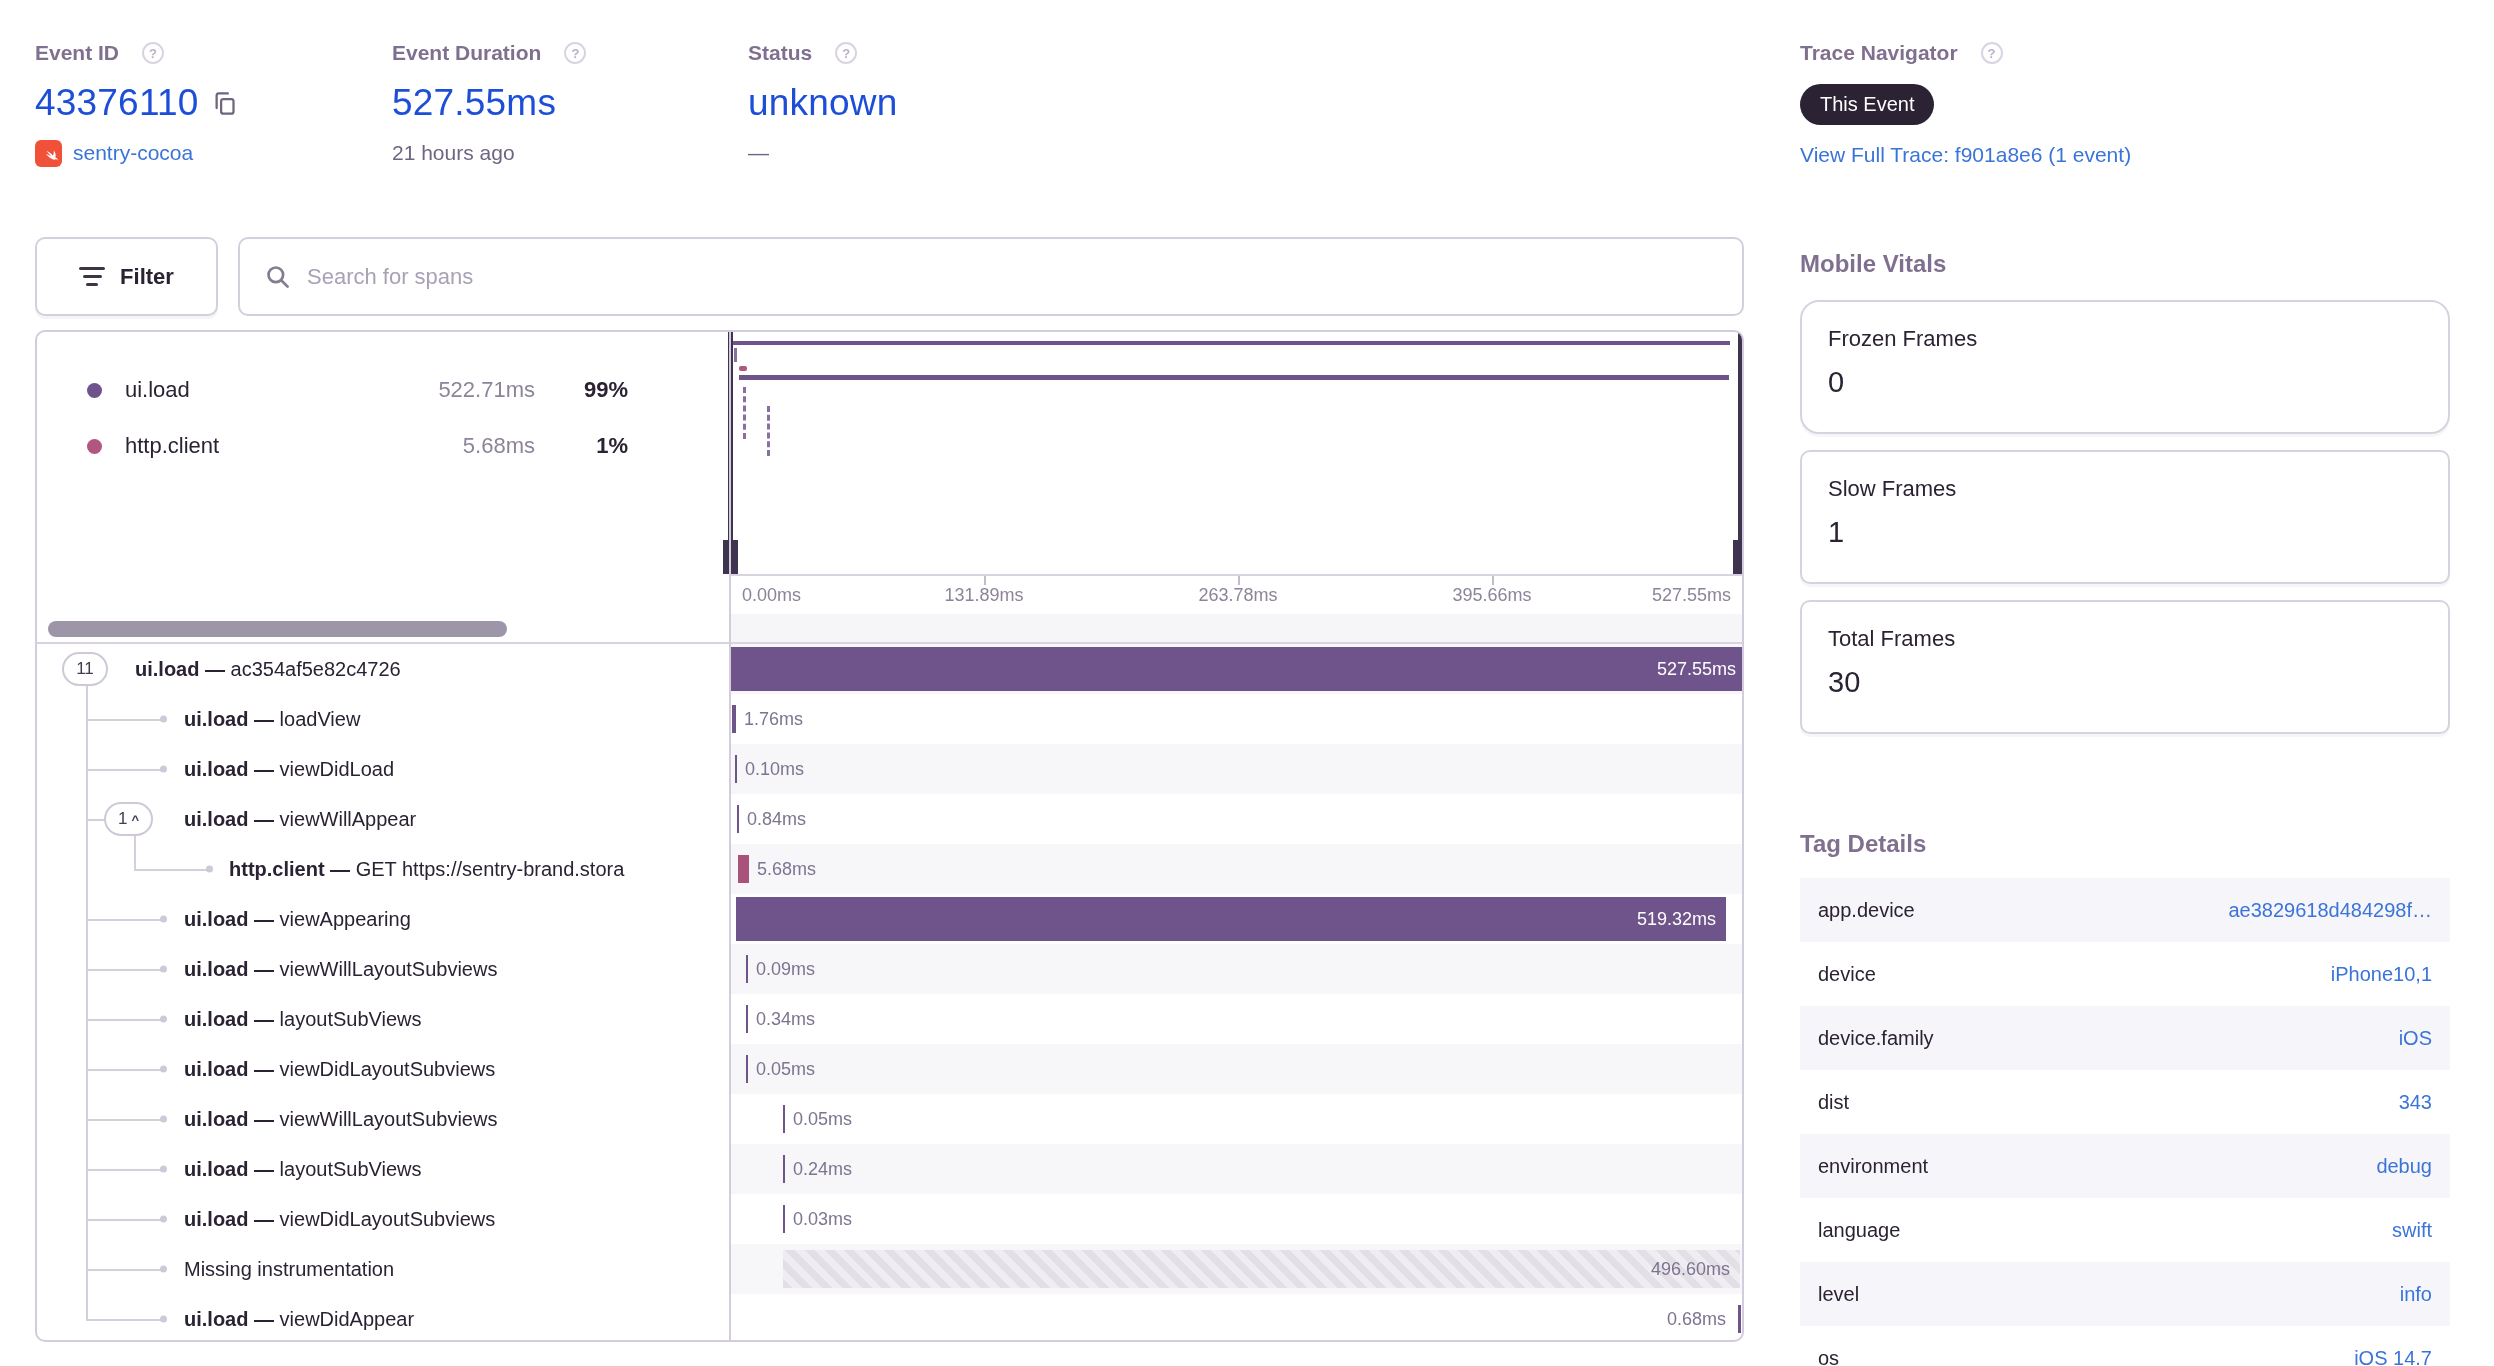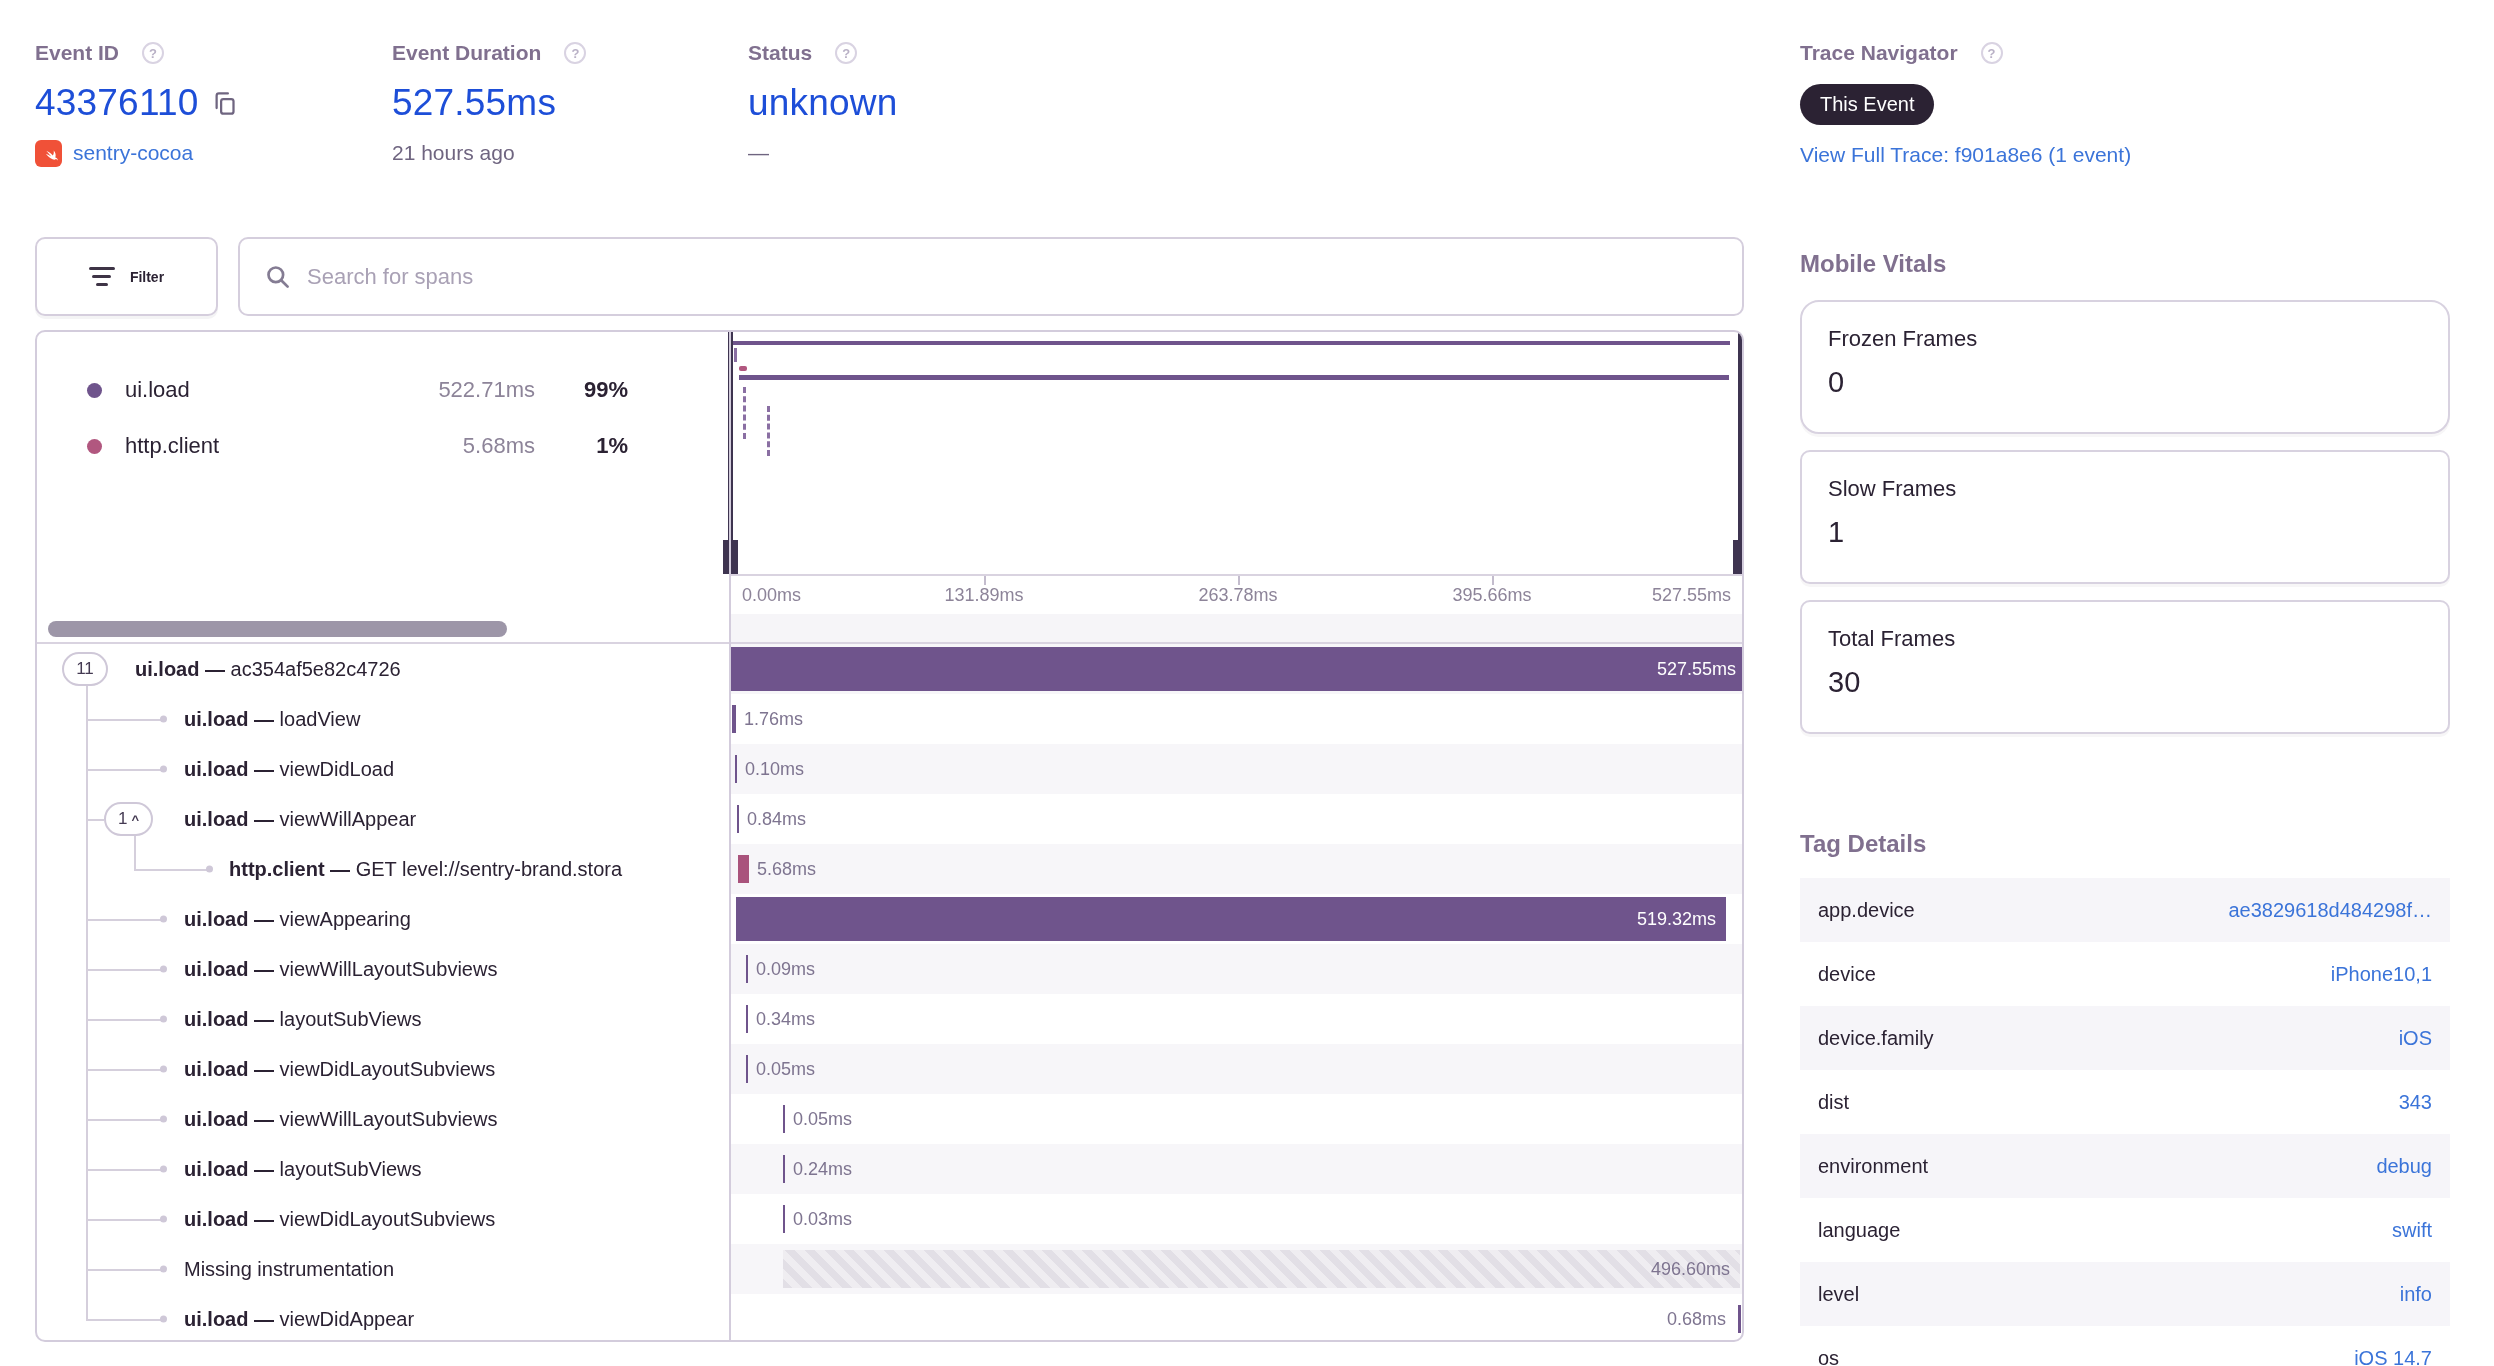--- a/index.html
+++ b/index.html
@@ -26,21 +26,21 @@
   .trace-link { margin-top:18px; font-size:21px; }
 
   
   .filter-btn { position:absolute; left:35px; top:237px; width:183px; height:79px;
                 background:#fff; border:2px solid #D5CEDD; border-radius:10px;
                 box-shadow:0 3px 0 rgba(43,34,51,.05); display:flex; align-items:center;
                 justify-content:center; gap:15px; cursor:pointer; }
   .filter-glyph { display:flex; flex-direction:column; align-items:center; gap:5px; width:26px; }
   .filter-glyph i { display:block; height:3px; background:#3E3446; border-radius:2px; }
   .filter-glyph i:nth-child(1){ width:26px; } .filter-glyph i:nth-child(2){ width:19px; } .filter-glyph i:nth-child(3){ width:12px; }
-  .filter-label { font-size:14px; font-weight:700; color:#2B2233; }
+  .filter-label { font-size:22px; font-weight:700; color:#2B2233; }
   .searchbox { position:absolute; left:238px; top:237px; width:1506px; height:79px;
                background:#fff; border:2px solid #D5CEDD; border-radius:10px;
                display:flex; align-items:center; padding:0 24px; gap:16px; }
   .searchbox input { flex:1; border:none; outline:none; font-size:22px; color:#2B2233;
                      font-family:"Liberation Sans", sans-serif; background:transparent; }
   .searchbox input::placeholder { color:#A9A1B5; }
 
   
   .panel { position:absolute; left:35px; top:330px; width:1709px; height:1012px;
            border:2px solid #D3CCDC; border-radius:10px; background:#fff; overflow:hidden; }
@@ -295,21 +295,21 @@
           </div>
           <div class="tright">
             <span class="blabel after" style="left: 17px;">0.84ms</span>
             <div class="bar small" style="left: 7px; width: 2px;"></div>
           </div>
         </div>
         <div class="trow alt">
           <div class="tleft">
             <i class="conn" style="left: 97px; width: 75px;"></i>
             <i class="tdot" style="left: 169px;"></i>
-            <span class="ttext" style="padding-left: 192px;"><b class="top">http.client — </b><span class="tname">GET level://sentry-brand.stora</span></span>
+            <span class="ttext" style="padding-left: 192px;"><b class="top">http.client — </b><span class="tname">GET https://sentry-brand.stora</span></span>
           </div>
           <div class="tright">
             <span class="blabel after" style="left: 27px;">5.68ms</span>
             <div class="bar maroon" style="left: 8px; width: 11px;"></div>
           </div>
         </div>
         <div class="trow">
           <div class="tleft">
             <i class="conn" style="left: 49px; width: 77px;"></i>
             <i class="tdot" style="left: 123px;"></i>

